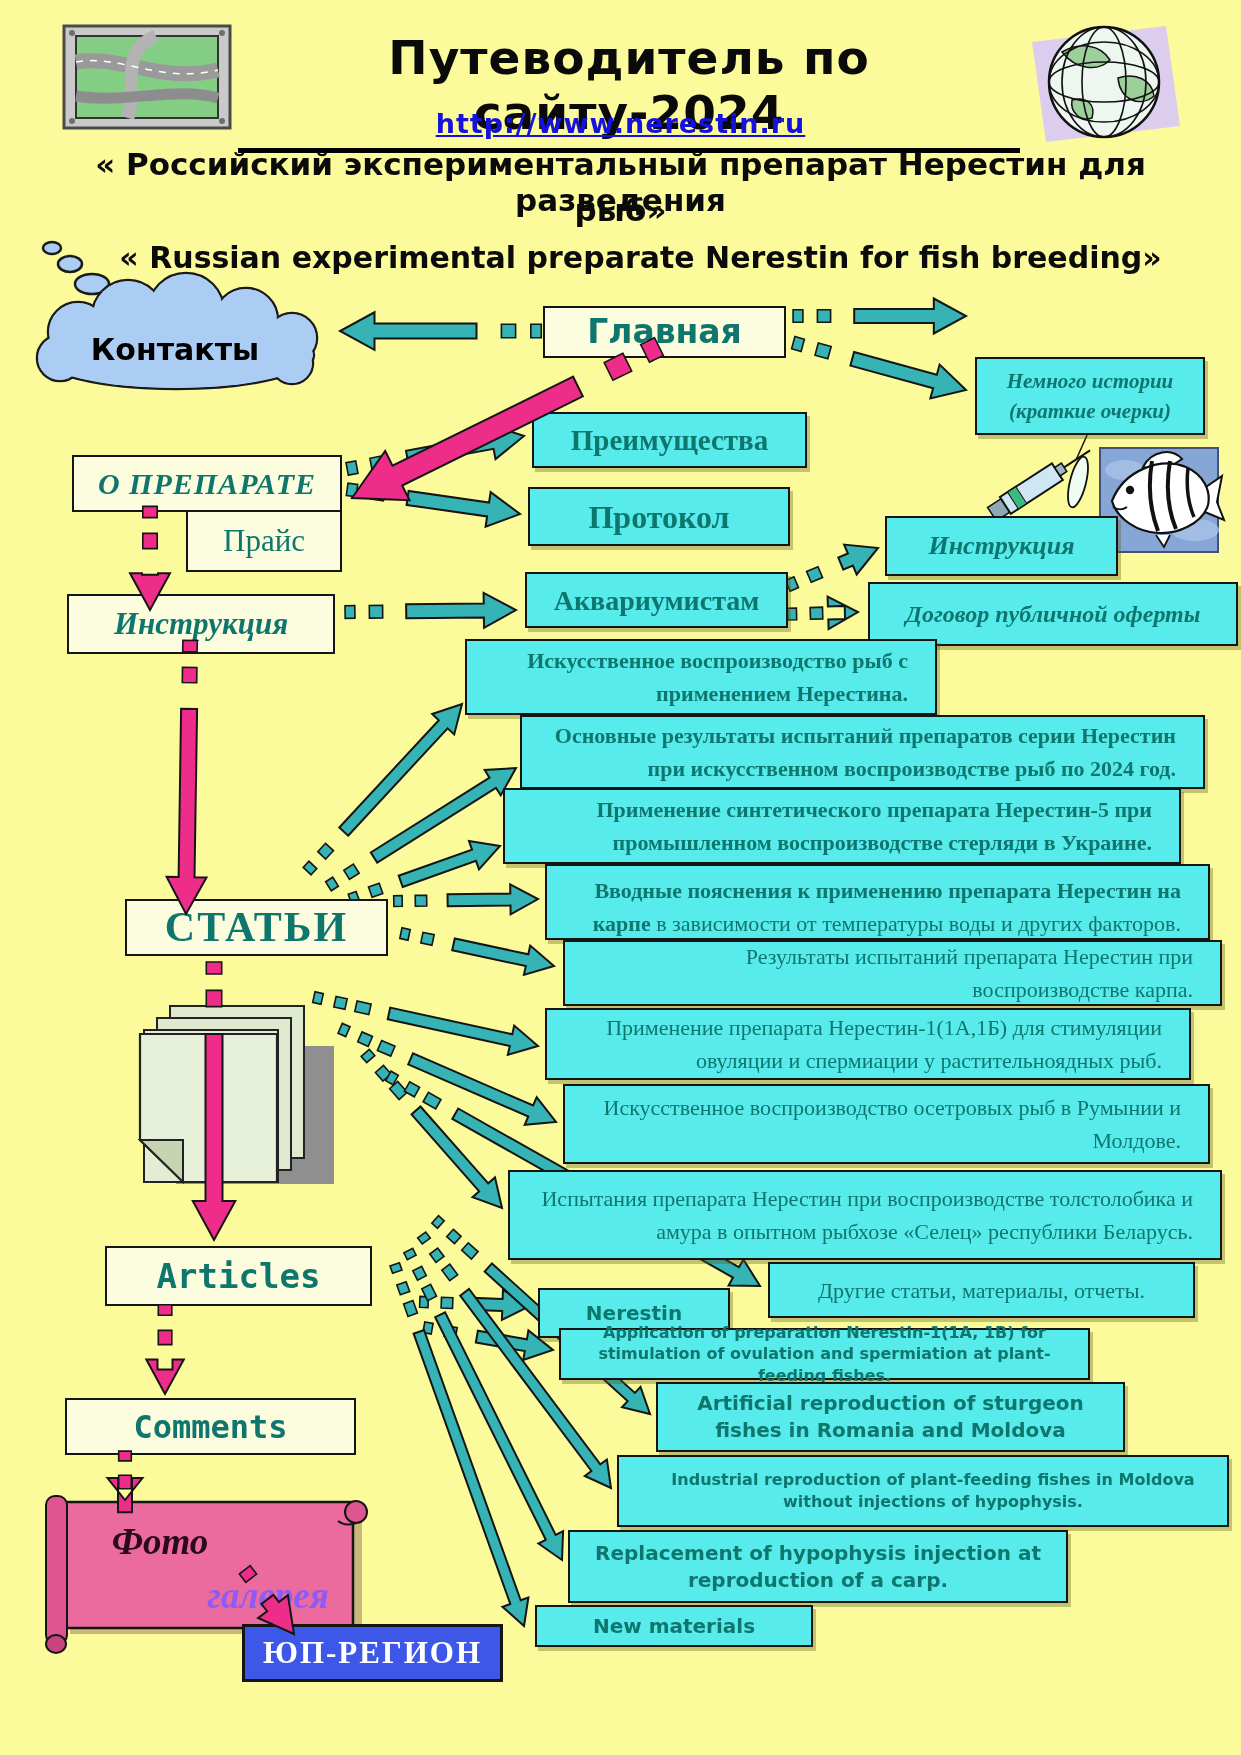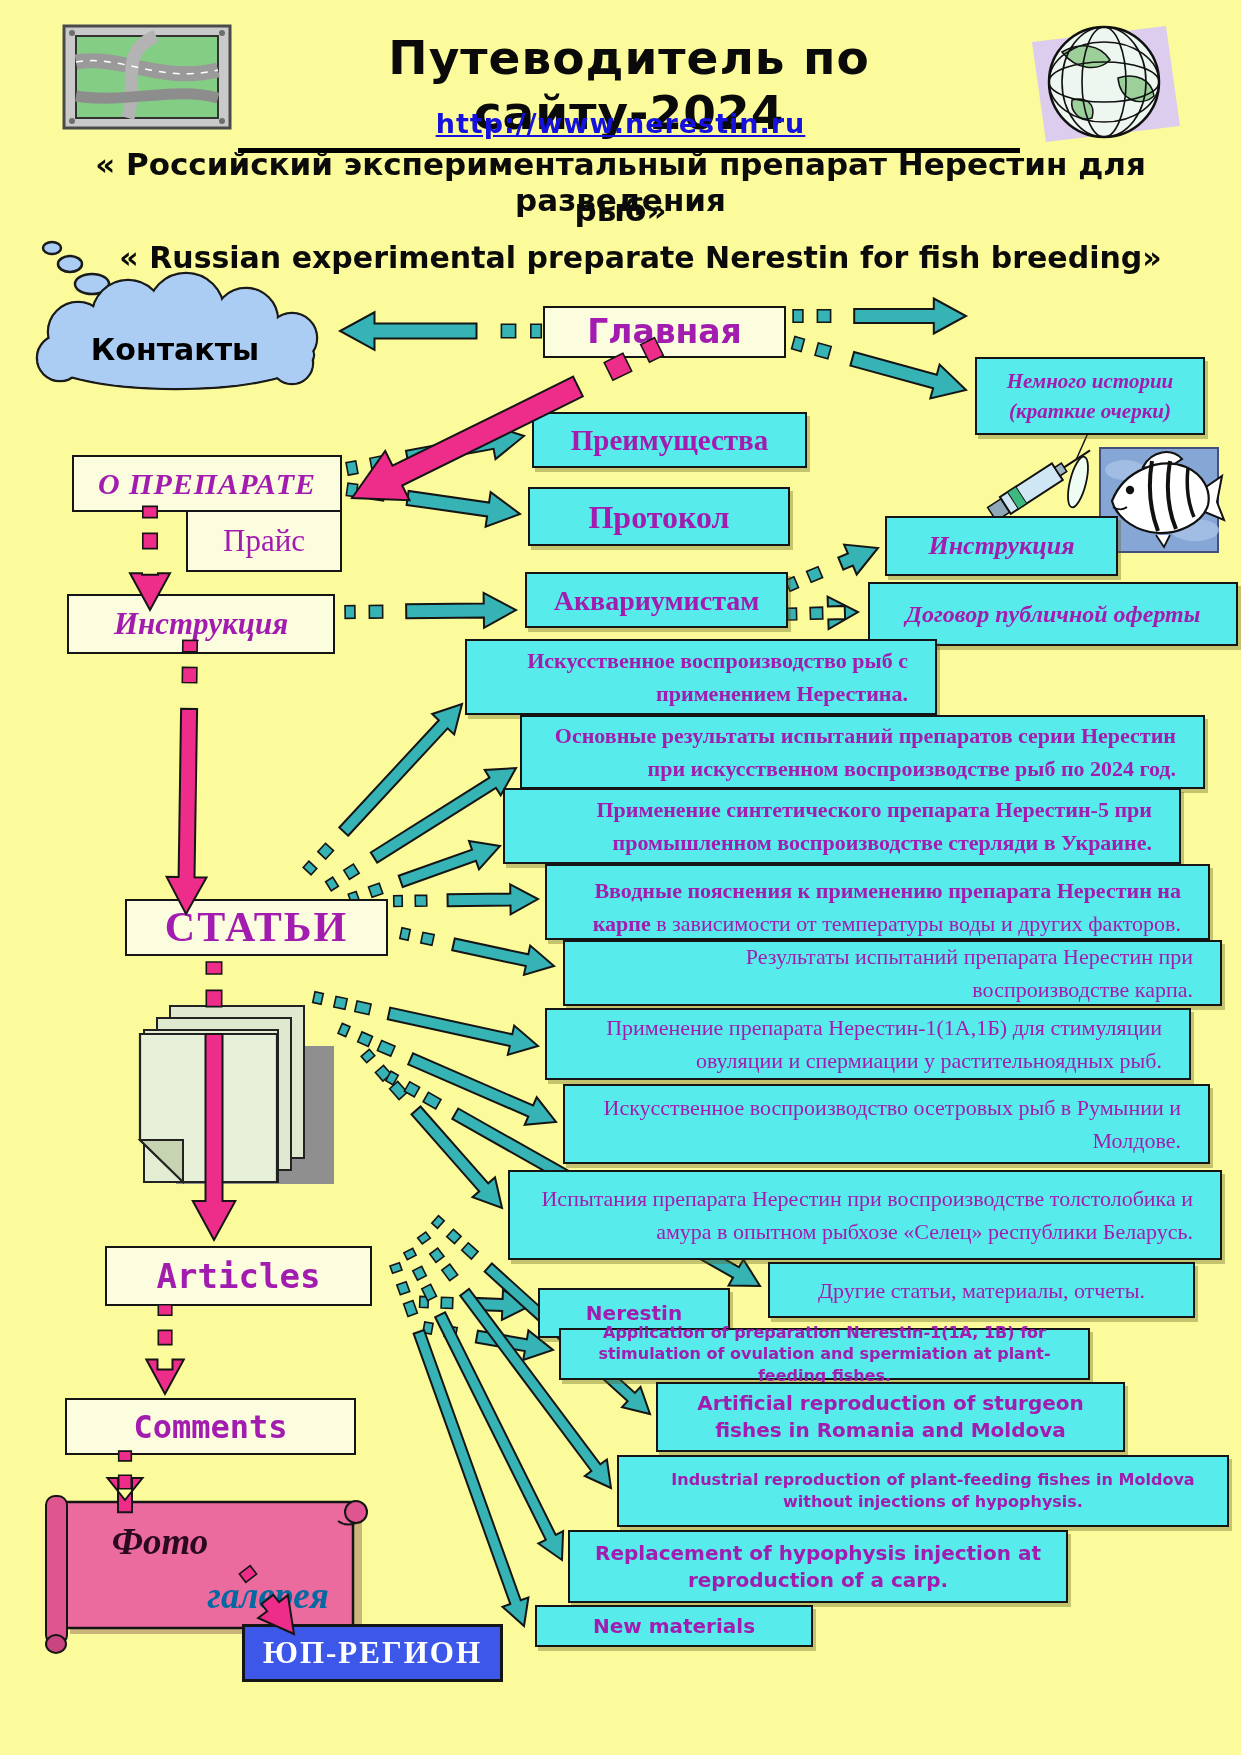--- a/index.html
+++ b/index.html
@@ -1,20 +1,20 @@
 <!DOCTYPE html>
 <html><head>
 <meta charset="utf-8">
 <style>
   html,body{margin:0;padding:0;}
   body{width:1241px;height:1755px;background:#fbfb9b;font-family:"DejaVu Sans",sans-serif;overflow:hidden;}
   #stage{position:relative;width:1241px;height:1755px;background:#fbfb9b;}
   svg.layer{position:absolute;left:0;top:0;width:1241px;height:1755px;pointer-events:none;}
   .box{position:absolute;box-sizing:border-box;border:2px solid #151515;display:flex;flex-direction:column;
-       align-items:center;justify-content:center;text-align:center;color:#a21caf;line-height:1.25;}
+       align-items:center;justify-content:center;text-align:center;color:#0f766e;line-height:1.25;}
   .cyan{background:#57ebeb;box-shadow:3px 4px 0 rgba(95,95,30,.35);}
   .white{background:#fcfcdf;}
   .blue{background:#3d58e8;color:#ffffff;}
   .f-comic{font-family:"DejaVu Sans",sans-serif;font-weight:bold;}
   .f-serif{font-family:"Liberation Serif","DejaVu Serif",serif;}
   .f-mono{font-family:"DejaVu Sans Mono","Liberation Mono",monospace;}
   .it{font-style:italic;}
   .bd{font-weight:bold;}
   .art{font-family:"Liberation Serif","DejaVu Serif",serif;font-size:22px;line-height:1.5;padding:2px 27px;text-align:right;}
   .art.bd{font-weight:bold;}
@@ -251,21 +251,21 @@
 
   <div class="box white f-serif bd" style="left:125px;top:899px;width:263px;height:57px;font-size:42px;letter-spacing:2px;">СТАТЬИ</div>
 
   <div class="box cyan f-serif it bd" style="left:868px;top:582px;width:370px;height:64px;font-size:24px;">Договор публичной оферты</div>
 
   <div class="box white f-mono bd" style="left:105px;top:1246px;width:267px;height:60px;font-size:34px;">Articles</div>
 
   <div class="box white f-mono bd" style="left:44px;top:1398px;width:291px;height:57px;font-size:32px;margin-left:21px;">Comments</div>
 
   <div class="floating-label f-serif it bd" style="left:95px;top:1518px;width:130px;height:46px;font-size:37px;color:#2b0a20;">Фото</div>
-  <div class="floating-label f-serif it bd" style="left:178px;top:1572px;width:180px;height:46px;font-size:37px;color:#0369a1;">галерея</div>
+  <div class="floating-label f-serif it bd" style="left:178px;top:1572px;width:180px;height:46px;font-size:37px;color:#8b5cf6;">галерея</div>
 
   <div class="box blue f-serif bd" style="left:242px;top:1624px;width:261px;height:58px;font-size:31px;letter-spacing:2px;border-width:3px;">ЮП-РЕГИОН</div>
 
   <div class="box cyan art bd" style="left:465px;top:639px;width:472px;height:76px;">
     <span>Искусственное воспроизводство рыб с применением Нерестина.</span>
     </div>
   <div class="box cyan art bd" style="left:520px;top:715px;width:685px;height:74px;">
     <span>Основные результаты испытаний препаратов серии Нерестин при искусственном воспроизводстве рыб по 2024 год.</span>
     </div>
   <div class="box cyan art bd" style="left:503px;top:788px;width:678px;height:76px;">

